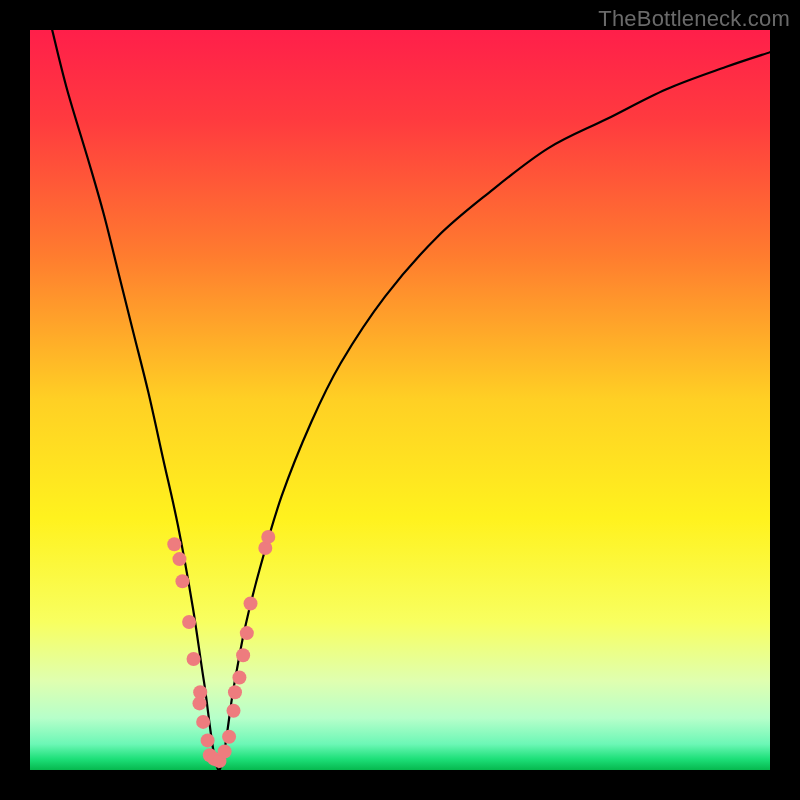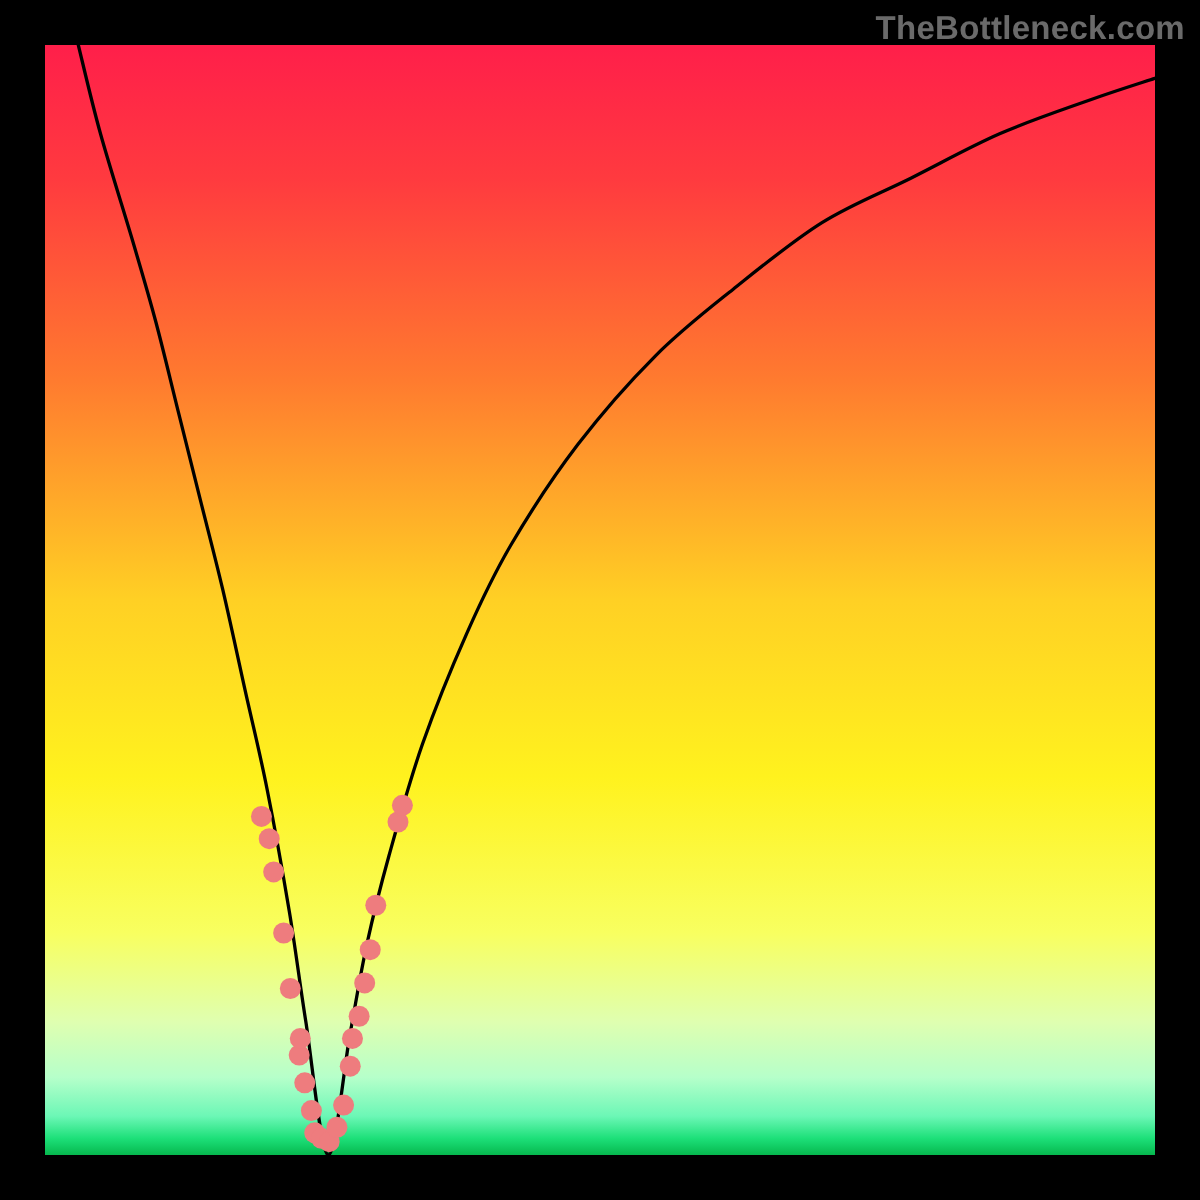--- a/index.html
+++ b/index.html
@@ -26,21 +26,21 @@
     width: 740px;
     height: 740px;
     overflow: hidden;
   }
   .watermark {
     position: absolute;
     top: 6px;
     right: 10px;
     color: #6a6a6a;
     font-size: 22px;
-    font-weight: 700;
+    font-weight: 400;
     letter-spacing: 0.2px;
   }
   svg {
     position: absolute;
     left: 0;
     top: 0;
   }
 </style>
 </head>
 <body>

